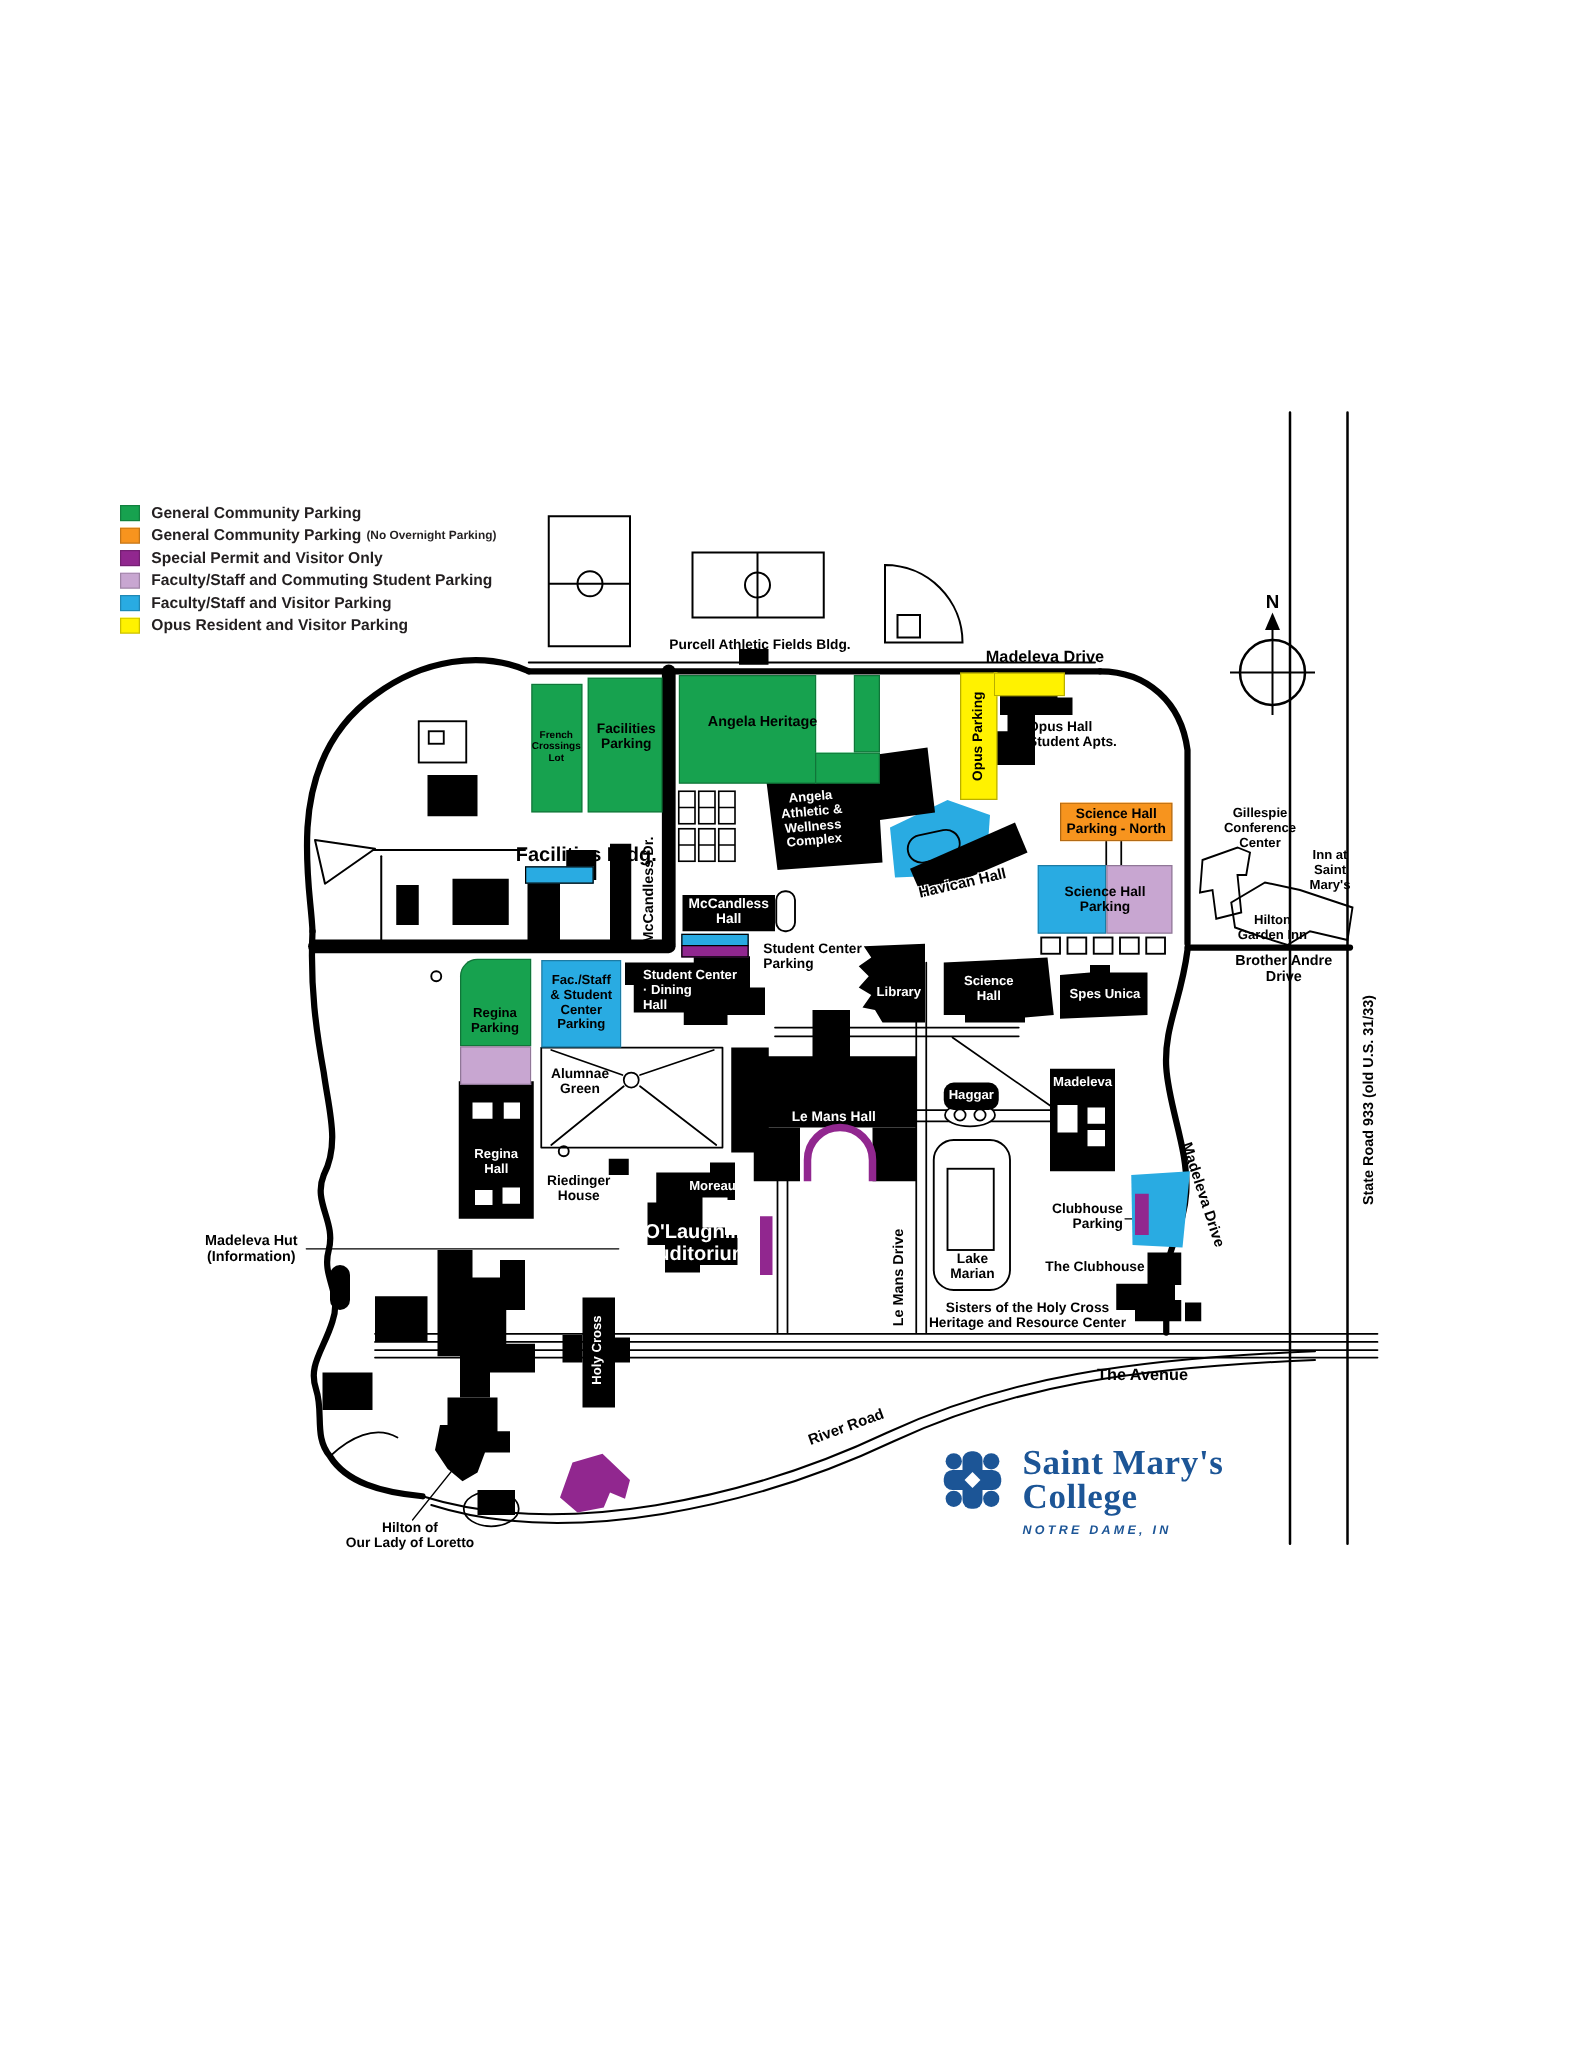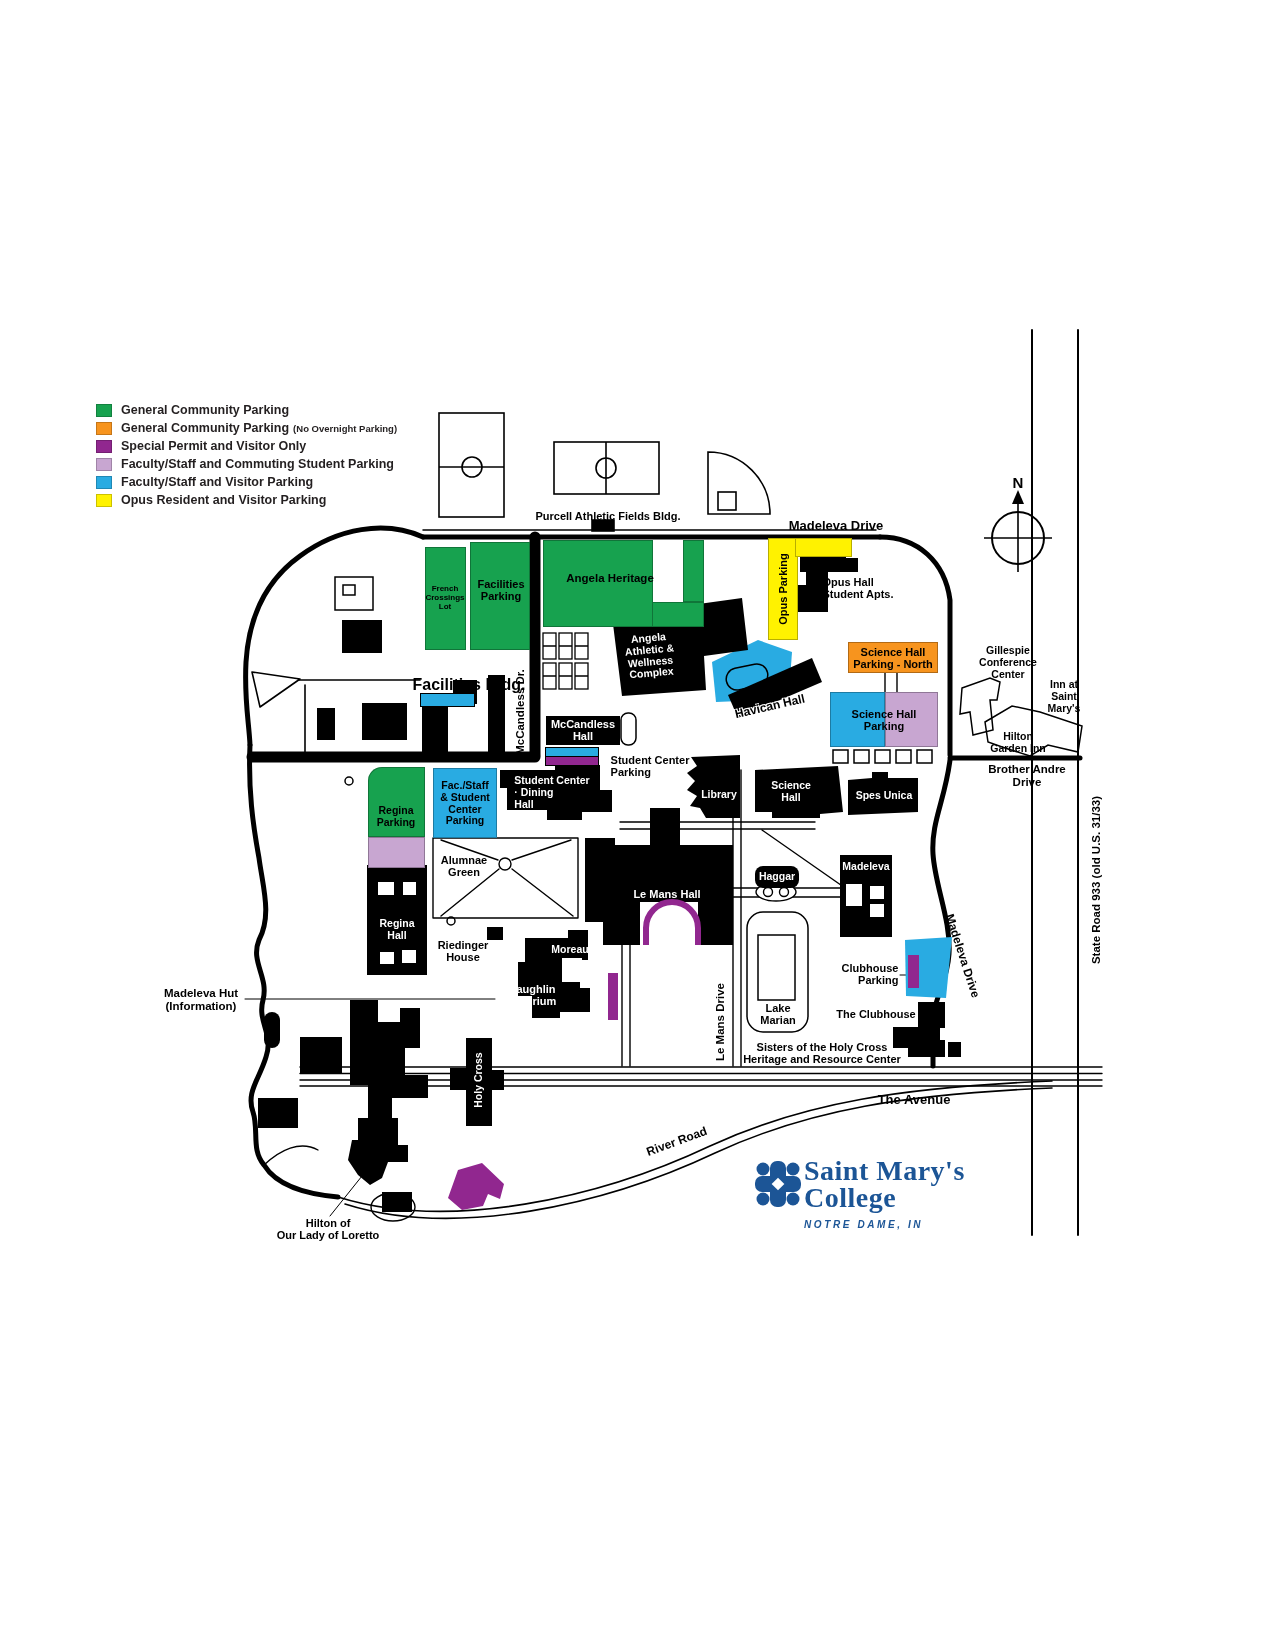--- a/index.html
+++ b/index.html
@@ -13,21 +13,21 @@
   .lbl.white{color:#fff;}
   .halo{text-shadow:-1px -1px 0 #fff,1px -1px 0 #fff,-1px 1px 0 #fff,1px 1px 0 #fff;}
   .legend{position:absolute;left:96px;top:401px;z-index:4;}
   .legend-row{display:flex;align-items:center;height:18px;}
   .sw{width:16px;height:13px;margin-right:9px;flex:none;box-shadow:inset 0 0 0 1px rgba(0,0,0,.2);}
   .legend-label{font-size:12.5px;font-weight:700;color:#231f20;}
   .legend-note{font-size:9.5px;font-weight:700;color:#231f20;margin-left:4px;}
   .sw0{background:#17A24F}.sw1{background:#F7941E}.sw2{background:#91278F}
   .sw3{background:#C8A6D1}.sw4{background:#29ABE2}.sw5{background:#FFF200}
   .logo{position:absolute;left:752px;top:1158px;z-index:4;display:flex;align-items:flex-start;}
-  .logo-text{}
+  .logo-text{margin-left:14px;}
   .logo-name{font-family:"Liberation Serif",serif;font-weight:700;color:#1C5596;
              font-size:28px;line-height:.96;letter-spacing:.5px;}
   .logo-tag{font-size:10px;font-weight:700;letter-spacing:2.6px;color:#1C5596;margin-top:7px;font-style:italic;}
 </style>
 </head>
 <body>
 
 <div class="page">
 
   <svg class="map" width="1275" height="1650" viewBox="0 0 1275 1650">
@@ -323,21 +323,21 @@
   <div class="lbl white" style="left:397px;top:930px;font-size:10.5px">
     <div>Regina</div>
     <div>Hall</div>
   </div>
   <div class="lbl" style="left:463px;top:951px;font-size:11px">
     <div>Riedinger</div>
     <div>House</div>
   </div>
   <div class="lbl" style="left:962px;top:956px;font-size:12px;transform:translate(-50%,-50%) rotate(72deg)">Madeleva Drive</div>
   <div class="lbl white" style="left:570px;top:950px;font-size:10.5px">Moreau</div>
-  <div class="lbl white" style="left:527px;top:995px;font-size:11px">
+  <div class="lbl white" style="left:557px;top:995px;font-size:16px">
     <div>O'Laughlin</div>
     <div>Auditorium</div>
   </div>
   <div class="lbl" style="left:201px;top:1000px;font-size:11.5px">
     <div>Madeleva Hut</div>
     <div>(Information)</div>
   </div>
   <div class="lbl" style="left:870px;top:974px;font-size:11px;text-align:right">
     <div>Clubhouse</div>
     <div>Parking</div>

